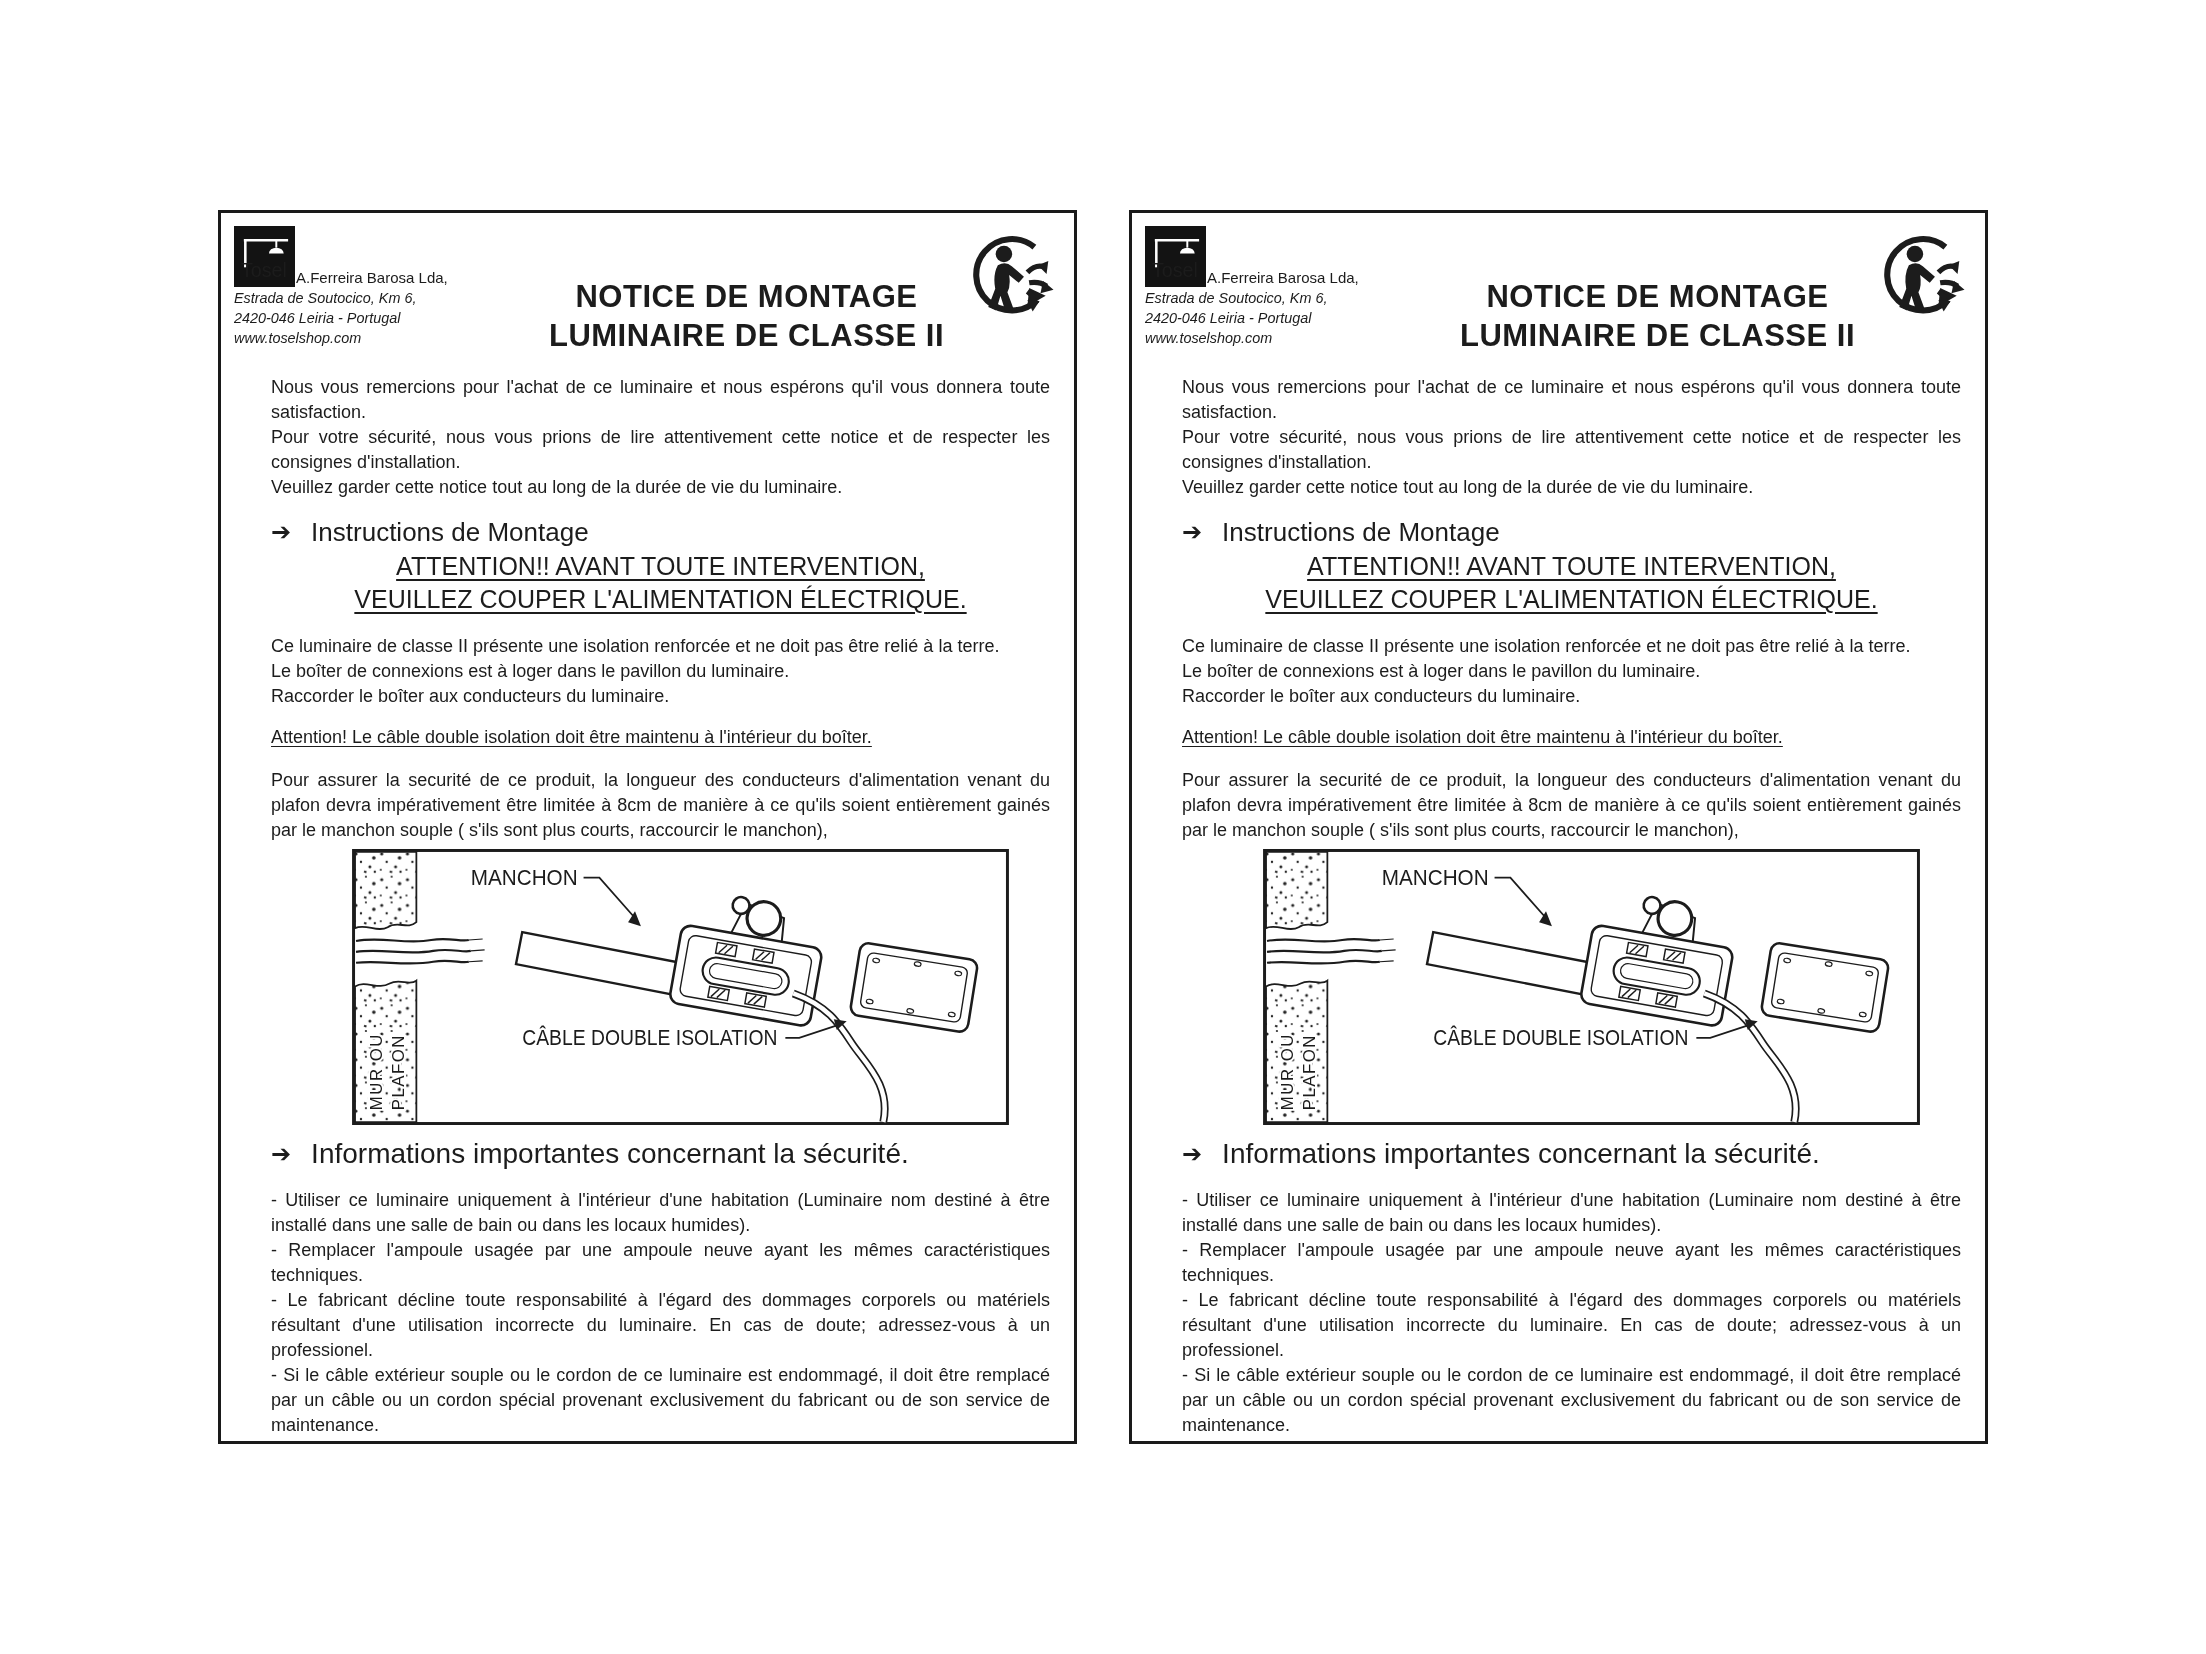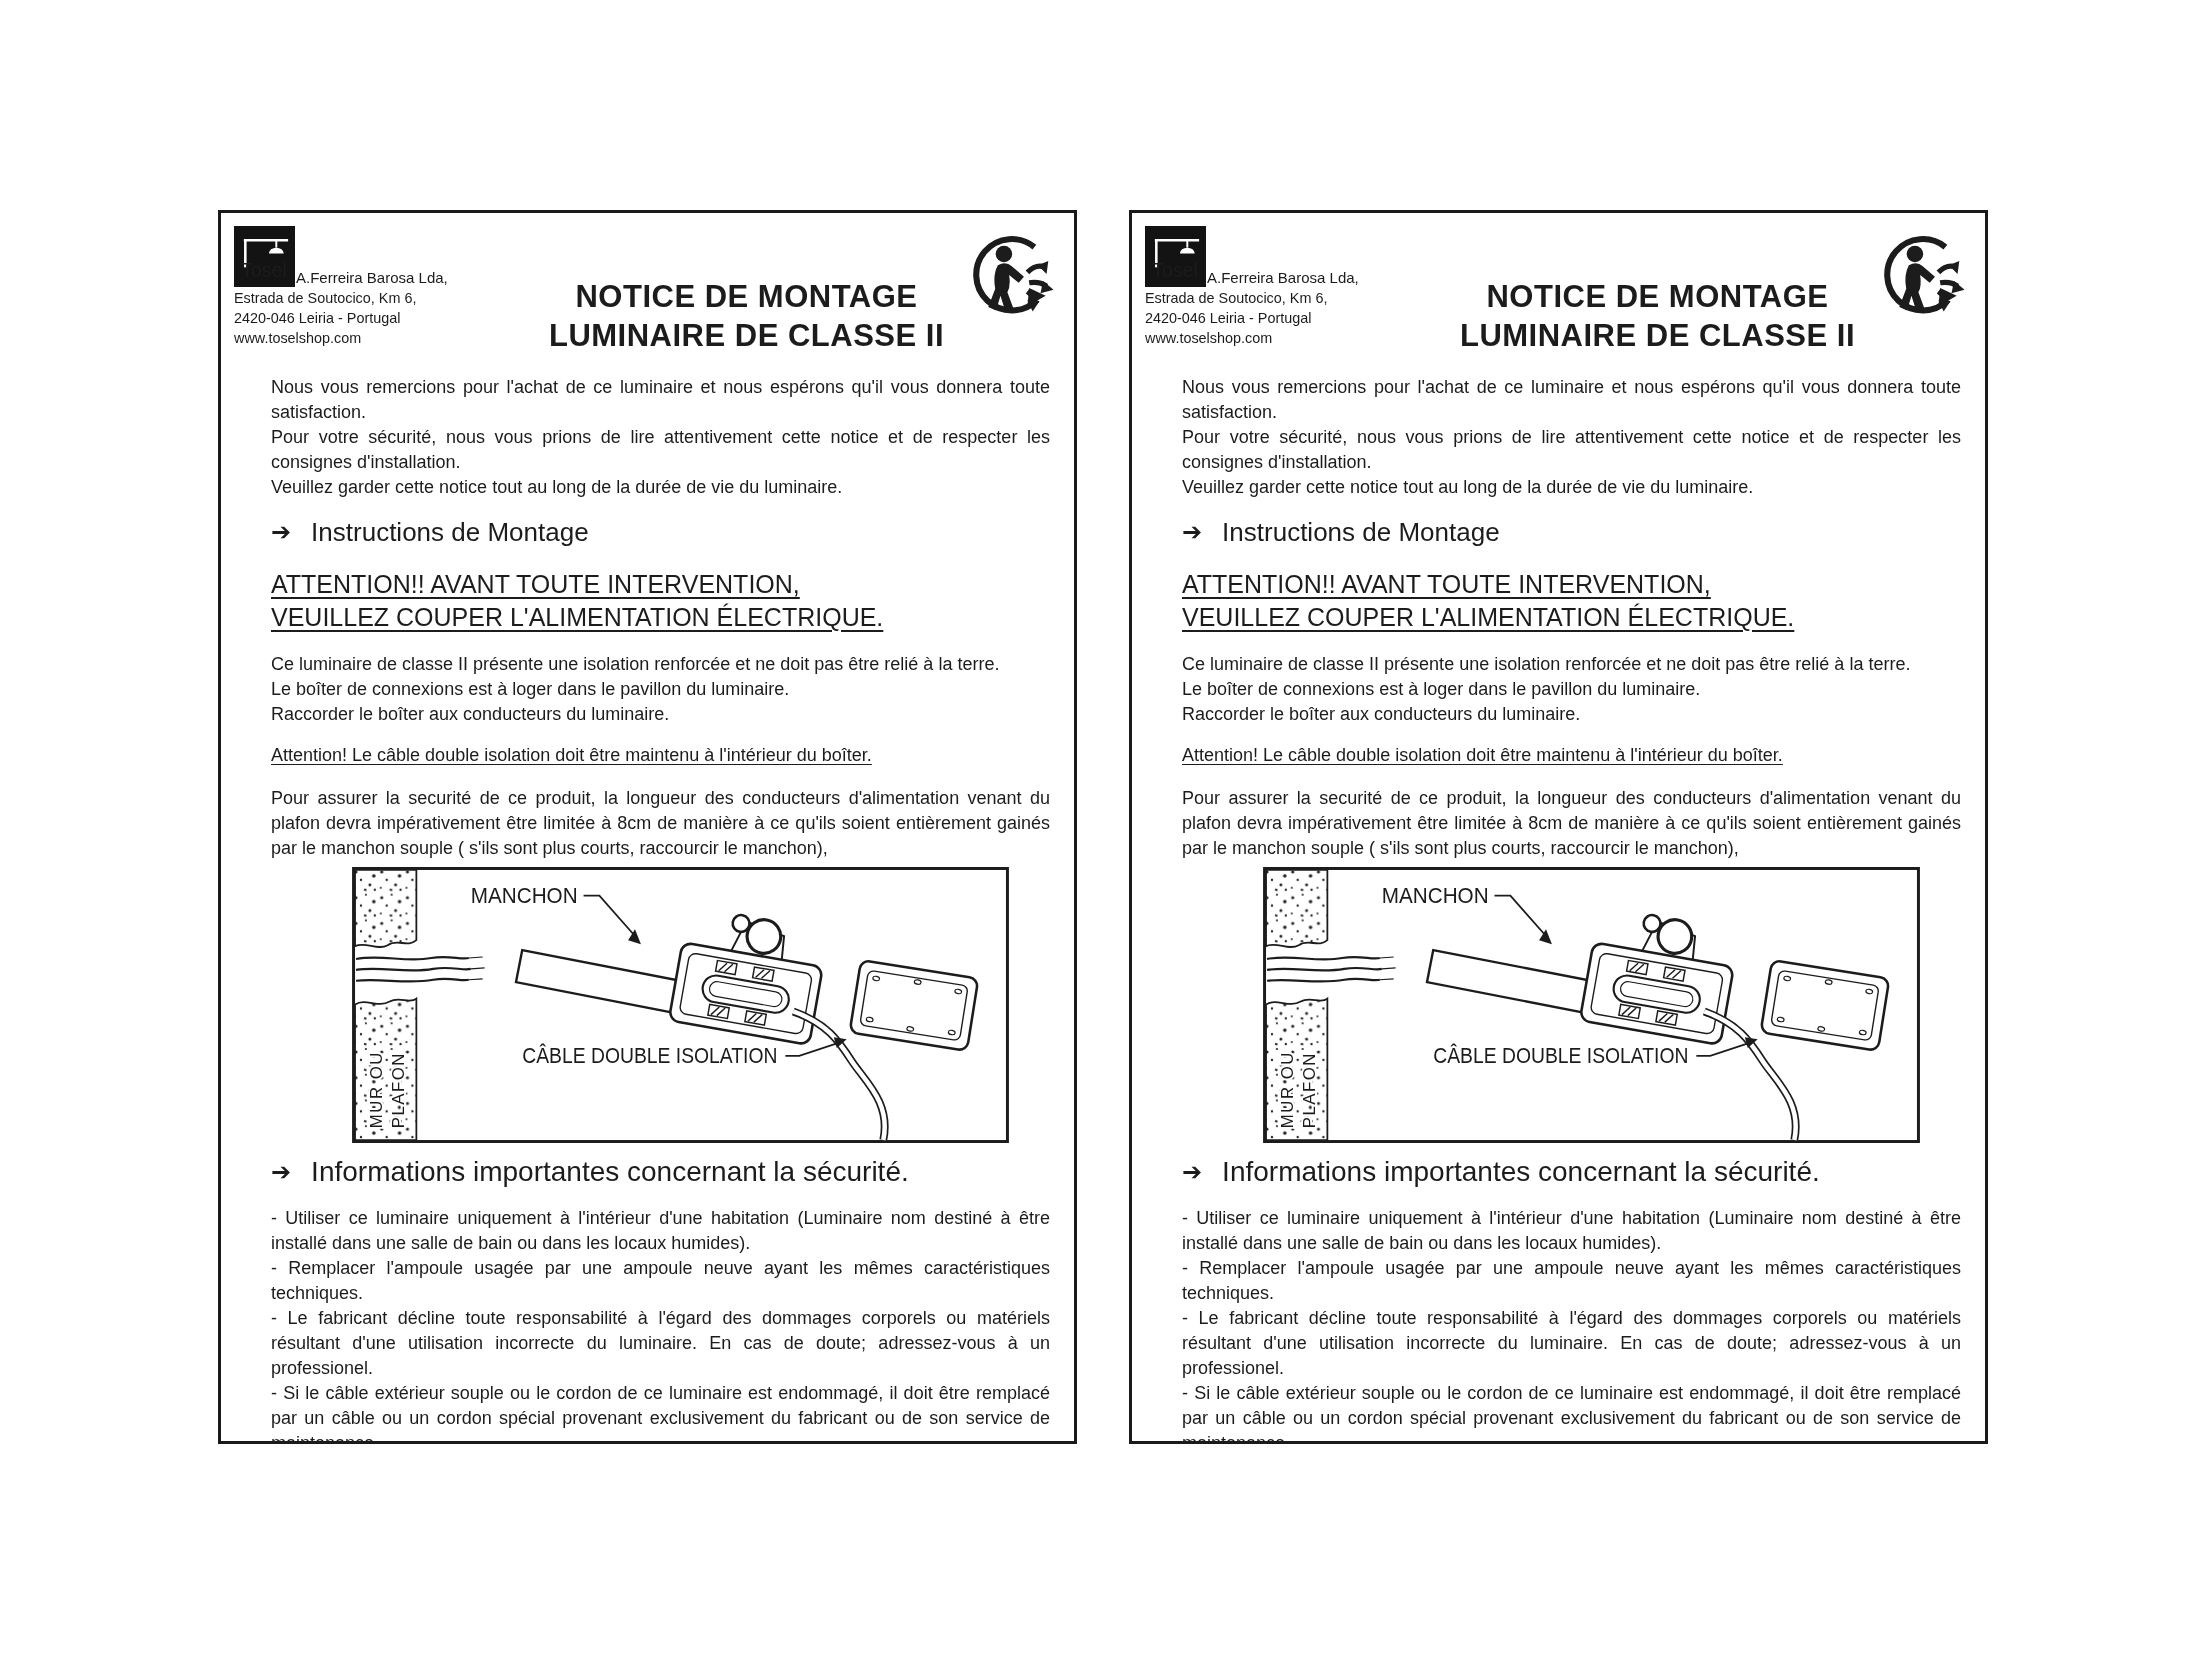--- a/index.html
+++ b/index.html
@@ -12,39 +12,39 @@
   .page { position: absolute; top: 210px; left: 218px; width: 859px; height: 1234px;
           background: #fff; border: 3px solid #1a1a1a; overflow: hidden; }
   .page.second { left: 1129px; }
 
   
   .header { display: flex; margin: 13px 13px 18px 13px; }
   .brand { width: 289px; flex: 0 0 auto; }
   .logo-row { display: flex; align-items: flex-end; }
   .logo-box { width: 61px; height: 61px; flex: 0 0 auto; }
   .company-name { font-size: 15px; margin-left: 1px; margin-bottom: 1px; white-space: nowrap; }
-  .addr { font-size: 14.4px; line-height: 17px; margin-top: 3px; }
+  .addr { font-size: 14.4px; line-height: 17px; margin-top: 3px; font-style: italic; }
   .title-wrap { flex: 1 1 auto; text-align: center; padding-top: 51px; font-weight: bold; }
   .doc-title { font-size: 31px; line-height: 39px; letter-spacing: 0.5px; }
   .triman-wrap { width: 91px; flex: 0 0 auto; padding-top: 8px; }
   .triman-wrap svg { width: 87px; height: 87px; }
 
   
   .content { padding: 0 24px 0 50px; }
   .bodytext { font-size: 18px; line-height: 25px; text-align: justify; }
   .line { font-size: 18px; line-height: 25px; }
 
   .intro { margin-top: 20px; }
 
   .sec-heading { display: flex; align-items: baseline; margin-top: 14px; }
   .sec-heading .arrow { font-size: 24px; margin-right: 20px; position: relative; top: -1px; }
   .sec-heading .h-txt { font-size: 26px; line-height: 36px; }
   .sec-heading.small .h-txt { font-size: 28px; line-height: 34px; }
 
-  .warning { margin-top: 18px; text-align: left; }
+  .warning { text-align: center; }
   .warning div { font-size: 25px; line-height: 33px; text-decoration: underline;
                  text-underline-offset: 4px; }
 
   .class2 { margin-top: 18px; }
   .attention-note { margin-top: 16px; }
   .attention-note span { text-decoration: underline; text-underline-offset: 3px; }
   .length-note { margin-top: 18px; }
 
   .diagram-wrap { margin-top: 6px; margin-left: 53px; width: 657px; height: 276px; padding-left: 28px; }
   .diagram-wrap svg { display: block; }

